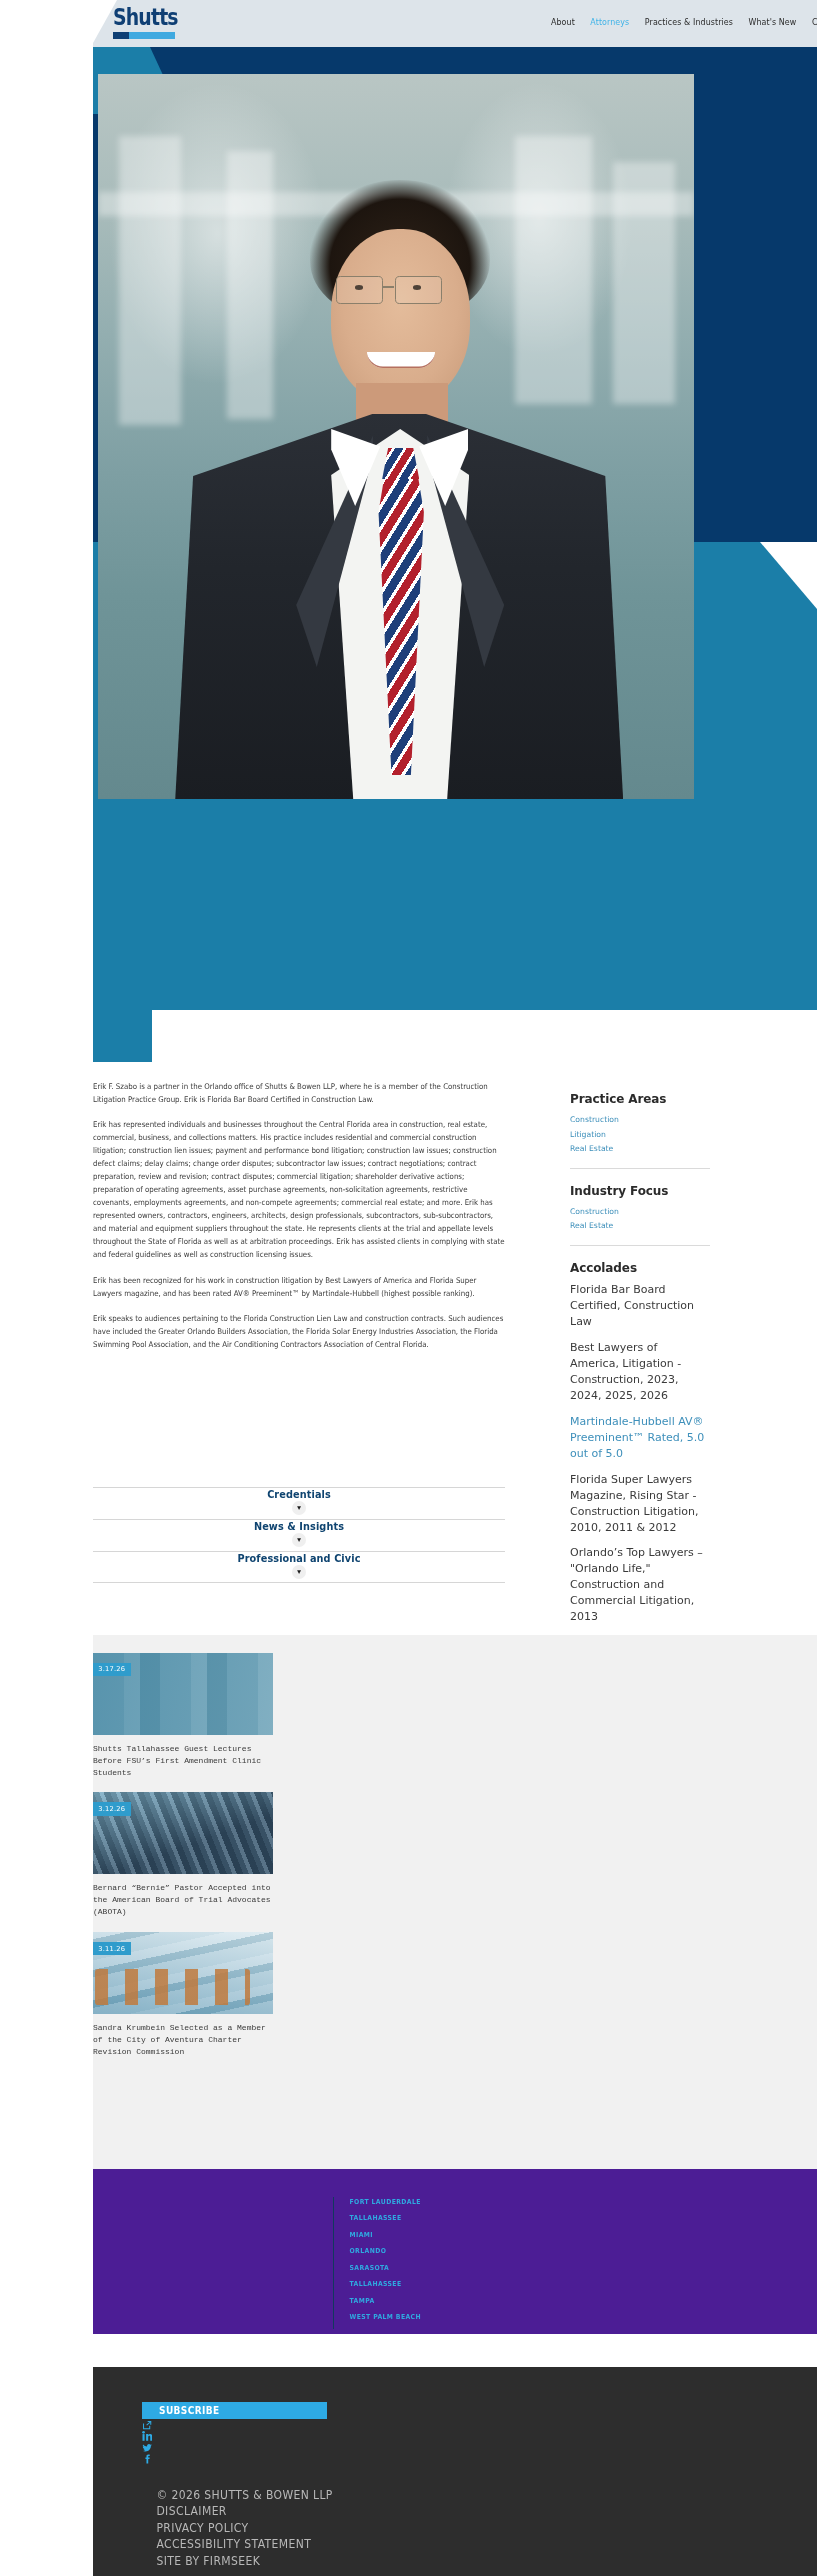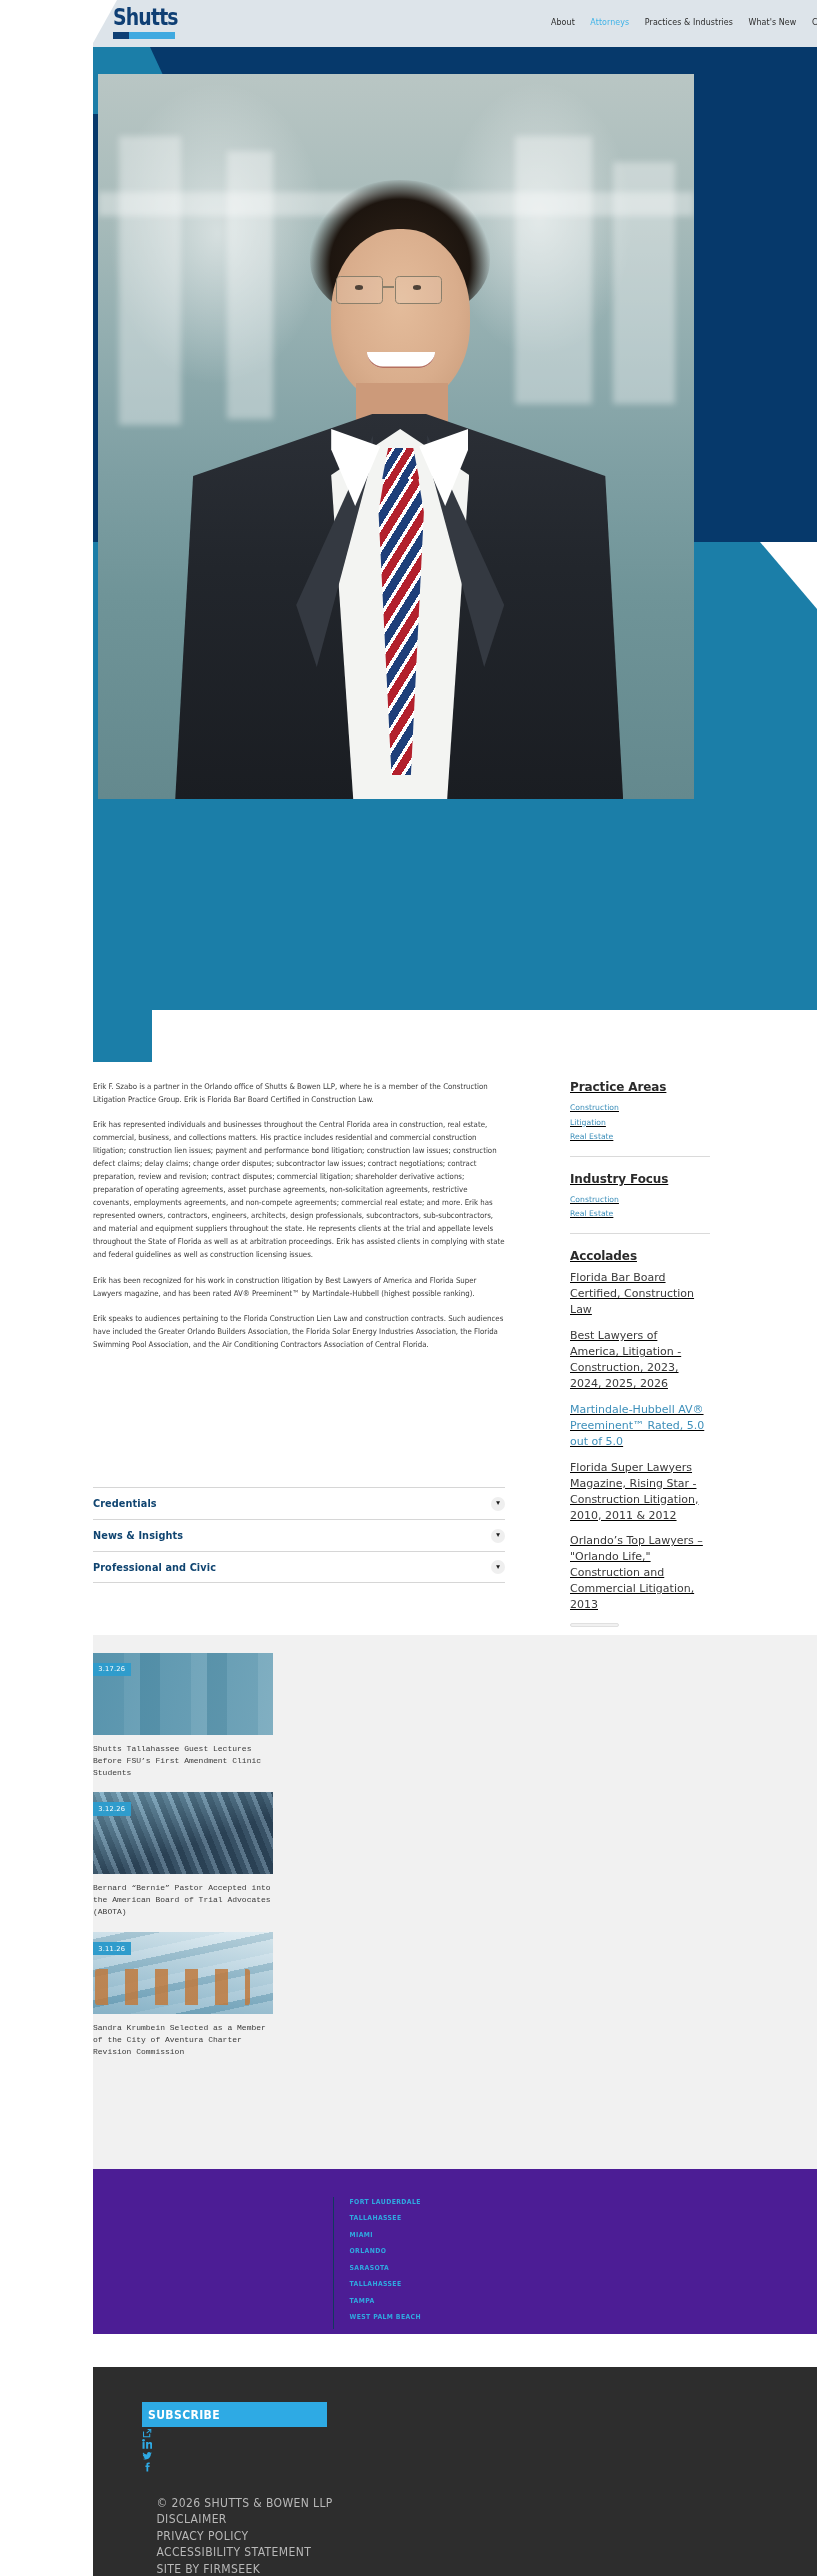--- a/index.html
+++ b/index.html
@@ -197,38 +197,39 @@
     line-height: 13px;
     color: #3a3a3a;
     margin-bottom: 12.4px;
     max-width: 412px;
   }
 
   .accordion { position: absolute; left: 0; top: 407px; width: 412px; }
   .acc-item {
     border-top: 0.5px solid #d6d6d6;
     height: 32px;
-    display: flex; align-items: center; justify-content: space-between;
-    cursor: pointer;
+    display: flex; align-items: center; 
+    cursor: pointer;
+    flex-direction: column;
   }
   .acc-item:last-child { border-bottom: 0.5px solid #d6d6d6; }
   .acc-title {
     font-family: "DejaVu Sans Condensed", "Liberation Sans Narrow", "Liberation Sans", sans-serif;
     font-weight: 700;
     font-size: 10.8px;
     color: #0f4470;
     letter-spacing: 0.1px;
   }
   .acc-toggle {
     width: 14px; height: 14px; border-radius: 50%; background: #efefef;
     display: flex; align-items: center; justify-content: center;
     font-size: 6.7px; color: #1a1a1a; line-height: 1;
   }
 
-  .sidebar { position: absolute; left: 477px; top: 0; width: 175px; text-decoration: underline; }
+  .sidebar { position: absolute; left: 477px; top: 12px; width: 175px; }
   .sb-h {
     font-family: "DejaVu Sans", sans-serif;
     font-weight: 700;
     font-size: 12px;
     color: #2b2b2b;
     letter-spacing: -0.1px;
     margin-bottom: 7.2px;
   }
   .sb-link {
     display: block;
@@ -325,29 +326,29 @@
     cursor: pointer;
   }
 
   
   .footer {
     position: absolute; left: 0; top: 2367px; width: 724px; height: 226px;
     background: #2d2d2d;
   }
   .footer-inner { position: absolute; left: 49px; top: 35px; width: 361px; }
   .subscribe {
-    width: 185px; height: 25px;
+    width: 185px; height: 17px;
     background: #2eaae4;
     color: #ffffff;
     font-family: "DejaVu Sans Condensed", "Liberation Sans Narrow", "Liberation Sans", sans-serif;
     font-weight: 700;
-    font-size: 12px;
+    font-size: 10px;
     letter-spacing: 0.4px;
     display: flex; align-items: center;
-    padding-left: 6px;
+    padding-left: 17px;
     cursor: pointer;
   }
   .socials { margin-top: 1px; }
   .soc {
     display: block; width: 11.3px; height: 11.3px; color: #2eaae4;
     font-family: "DejaVu Sans", sans-serif;
     font-weight: 700; font-size: 9.8px; line-height: 11.3px;
     cursor: pointer;
   }
   .soc svg { display: block; }

